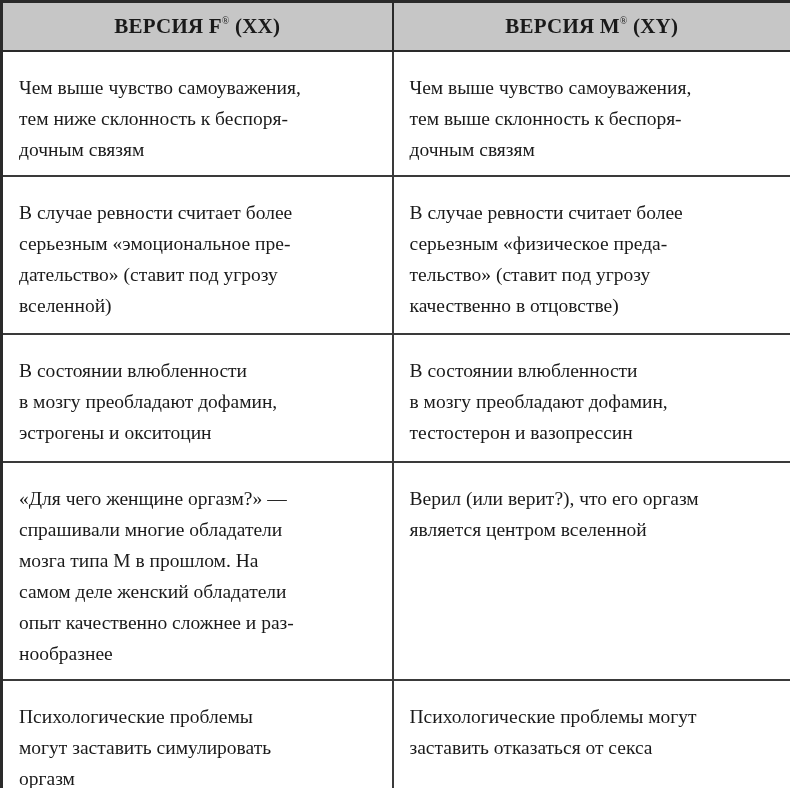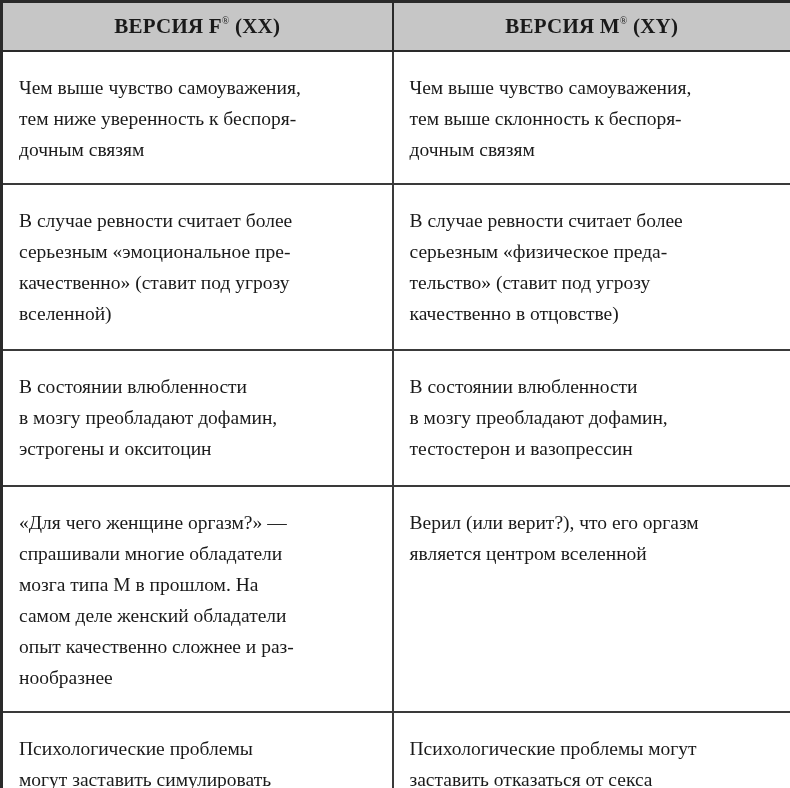--- a/index.html
+++ b/index.html
@@ -22,21 +22,21 @@
     font-size: 21px;
     vertical-align: middle;
     border: 2px solid #2a2a2a;
     letter-spacing: 0.2px;
     font-family: "Liberation Serif", "DejaVu Serif", serif;
   }
   th sup { font-size: 10px; vertical-align: 9px; font-weight: normal; }
   td {
     border: 2px solid #3a3a3a;
     vertical-align: top;
-    padding: 20px 14px 18px 16px;
+    padding: 20px 14px 10px 16px;
     font-size: 19.5px;
     line-height: 31px;
     font-family: "Liberation Serif", "DejaVu Serif", serif;
   }
   td.c2 { padding-left: 16px; }
   tr.r1 td { height: 90px; }
   tr.r2 td { height: 126px; font-family: Liberation Serif, serif; }
   tr.r3 td { height: 96px; margin-top: 26px; }
   tr.r4 td { height: 180px; }
   tr.r5 td { height: 94px; }
@@ -53,34 +53,34 @@
   <thead>
     <tr>
       <th><span>ВЕРСИЯ F</span><sup>®</sup><span> (XX)</span></th>
       <th><span>ВЕРСИЯ M</span><sup>®</sup><span> (XY)</span></th>
     </tr>
   </thead>
   <tbody>
     <tr class="r1">
       <td>
         <span class="line">Чем выше чувство самоуважения,</span>
-        <span class="line">тем ниже уверенность к беспоря-</span>
+        <span class="line">тем ниже склонность к беспоря-</span>
         <span class="line">дочным связям</span>
       </td>
       <td class="c2">
         <span class="line">Чем выше чувство самоуважения,</span>
         <span class="line">тем выше склонность к беспоря-</span>
         <span class="line">дочным связям</span>
       </td>
     </tr>
     <tr class="r2">
       <td>
         <span class="line">В случае ревности считает более</span>
         <span class="line">серьезным «эмоциональное пре-</span>
-        <span class="line">качественно» (ставит под угрозу</span>
+        <span class="line">дательство» (ставит под угрозу</span>
         <span class="line">вселенной)</span>
       </td>
       <td class="c2">
         <span class="line">В случае ревности считает более</span>
         <span class="line">серьезным «физическое преда-</span>
         <span class="line">тельство» (ставит под угрозу</span>
         <span class="line">качественно в отцовстве)</span>
       </td>
     </tr>
     <tr class="r3">

